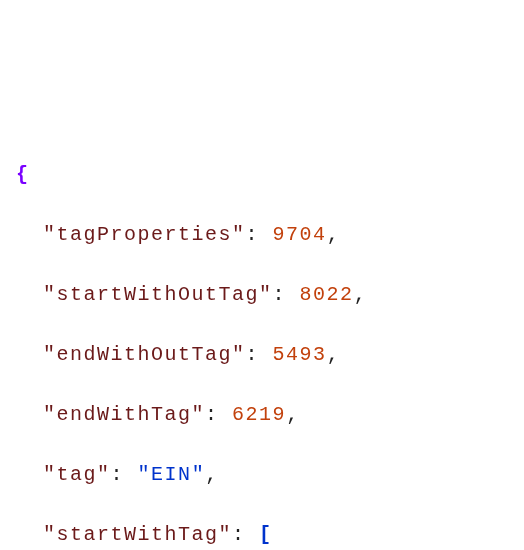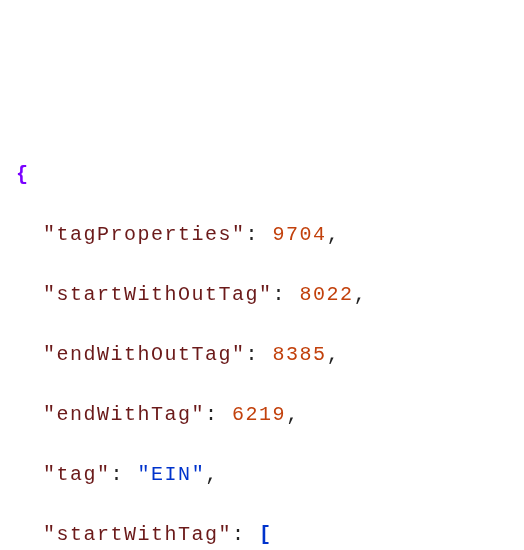--- a/index.html
+++ b/index.html
@@ -24,21 +24,21 @@
 </style>
 </head>
 <body>
 
 
 
 <div>
 <span class="line"><span class="brace">{</span></span>
 <span class="line"><span>  </span><span class="key"><span>"</span><span>tagProperties</span><span>"</span></span><span class="colon">:</span> <span class="num">9704</span><span class="comma">,</span></span>
 <span class="line"><span>  </span><span class="key"><span>"</span><span>startWithOutTag</span><span>"</span></span><span class="colon">:</span> <span class="num">8022</span><span class="comma">,</span></span>
-<span class="line"><span>  </span><span class="key"><span>"</span><span>endWithOutTag</span><span>"</span></span><span class="colon">:</span> <span class="num">8385</span><span class="comma">,</span></span>
+<span class="line"><span>  </span><span class="key"><span>"</span><span>endWithOutTag</span><span>"</span></span><span class="colon">:</span> <span class="num">5493</span><span class="comma">,</span></span>
 <span class="line"><span>  </span><span class="key"><span>"</span><span>endWithTag</span><span>"</span></span><span class="colon">:</span> <span class="num">6219</span><span class="comma">,</span></span>
 <span class="line"><span>  </span><span class="key"><span>"</span><span>tag</span><span>"</span></span><span class="colon">:</span> <span class="str"><span>"</span><span>EIN</span><span>"</span></span><span class="comma">,</span></span>
 <span class="line"><span>  </span><span class="key"><span>"</span><span>startWithTag</span><span>"</span></span><span class="colon">:</span> <span class="bracket">[</span></span>
 
 
 
 
 
 
 

